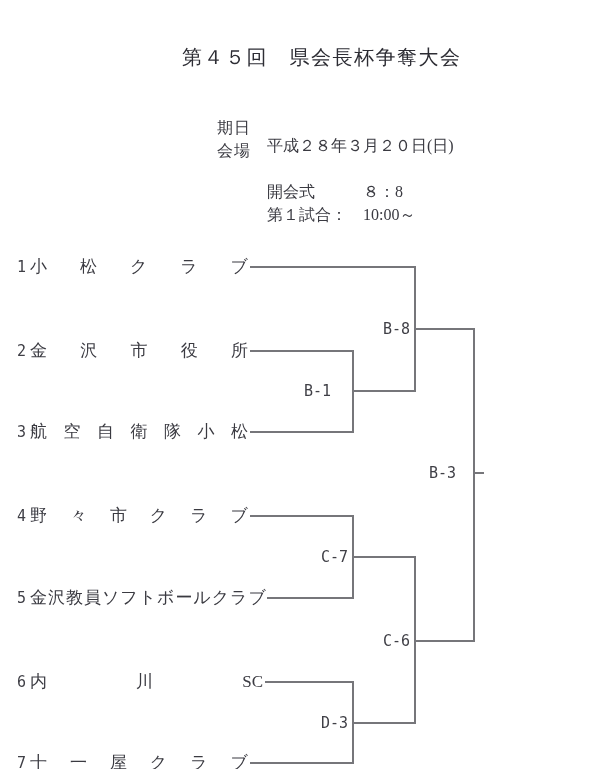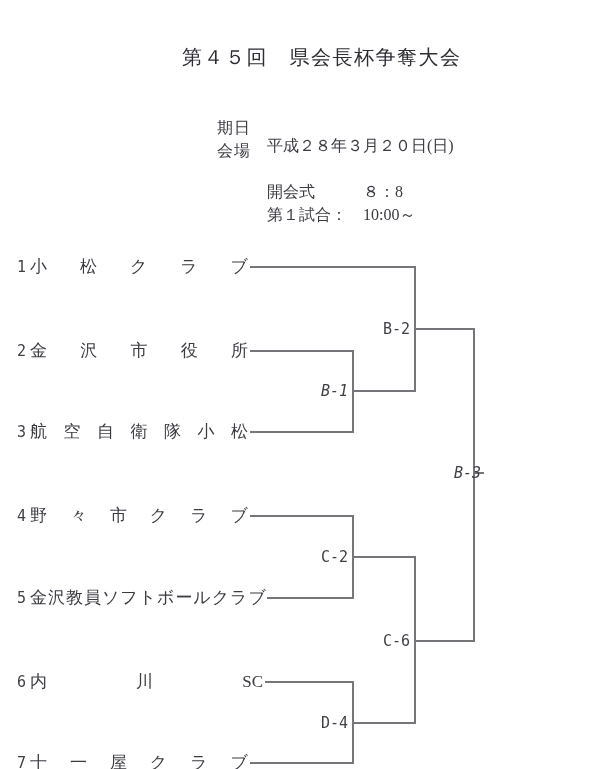--- a/index.html
+++ b/index.html
@@ -128,30 +128,30 @@
         <span>十</span>
         <span>一</span>
         <span>屋</span>
         <span>ク</span>
         <span>ラ</span>
         <span>ブ</span>
       </div>
       <div class="hline" style="left: 250px; top: 722px; width: 104px;"></div>
       <div class="vline" style="left: 352px; top: 310px; height: 83px;"></div>
       <div class="hline" style="left: 352px; top: 350px; width: 64px;"></div>
-      <div class="mlabel" style="left: 282px; top: 341px; width: 66px; font-style: italic;">B-1</div>
+      <div class="mlabel" style="left: 265px; top: 341px; width: 66px;">B-1</div>
       <div class="vline" style="left: 414px; top: 226px; height: 126px;"></div>
       <div class="hline" style="left: 414px; top: 288px; width: 61px;"></div>
-      <div class="mlabel" style="left: 344px; top: 279px; width: 66px;">B-2</div>
+      <div class="mlabel" style="left: 344px; top: 279px; width: 66px;">B-8</div>
       <div class="vline" style="left: 473px; top: 288px; height: 314px;"></div>
       <div class="hline" style="left: 473px; top: 432px; width: 32px;"></div>
-      <div class="mlabel" style="left: 415px; top: 423px; width: 66px; font-style: italic;">B-3</div>
+      <div class="mlabel" style="left: 390px; top: 423px; width: 66px;">B-3</div>
       <div class="vline" style="left: 352px; top: 475px; height: 84px;"></div>
       <div class="hline" style="left: 352px; top: 516px; width: 64px;"></div>
-      <div class="mlabel" style="left: 282px; top: 507px; width: 66px;">C-2</div>
+      <div class="mlabel" style="left: 282px; top: 507px; width: 66px;">C-7</div>
       <div class="vline" style="left: 414px; top: 516px; height: 168px;"></div>
       <div class="hline" style="left: 414px; top: 600px; width: 61px;"></div>
       <div class="mlabel" style="left: 344px; top: 591px; width: 66px;">C-6</div>
       <div class="vline" style="left: 352px; top: 641px; height: 83px;"></div>
       <div class="hline" style="left: 352px; top: 682px; width: 64px;"></div>
-      <div class="mlabel" style="left: 282px; top: 673px; width: 66px;">D-4</div>
+      <div class="mlabel" style="left: 282px; top: 673px; width: 66px;">D-3</div>
     </div>
 </div>
 
 </body></html>

